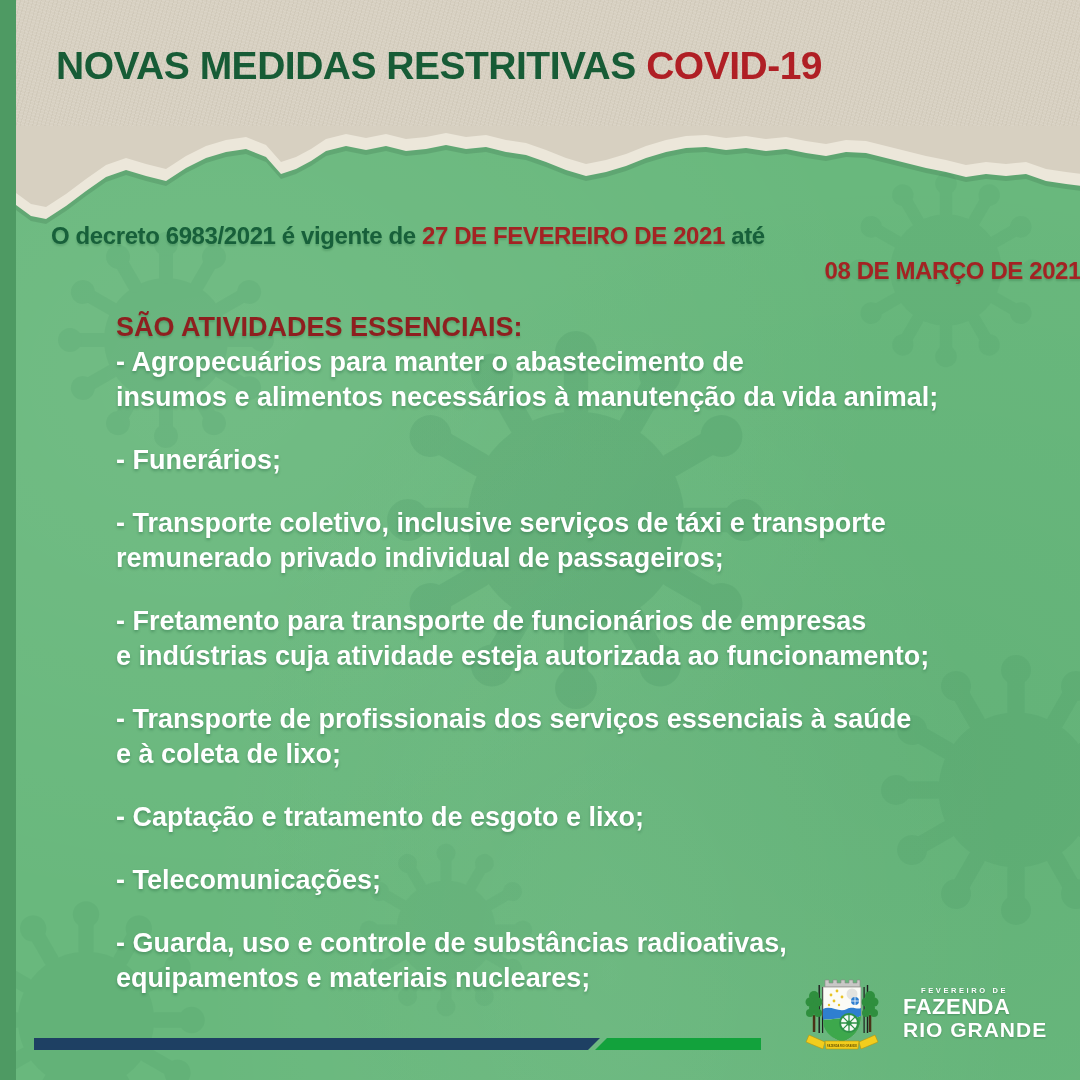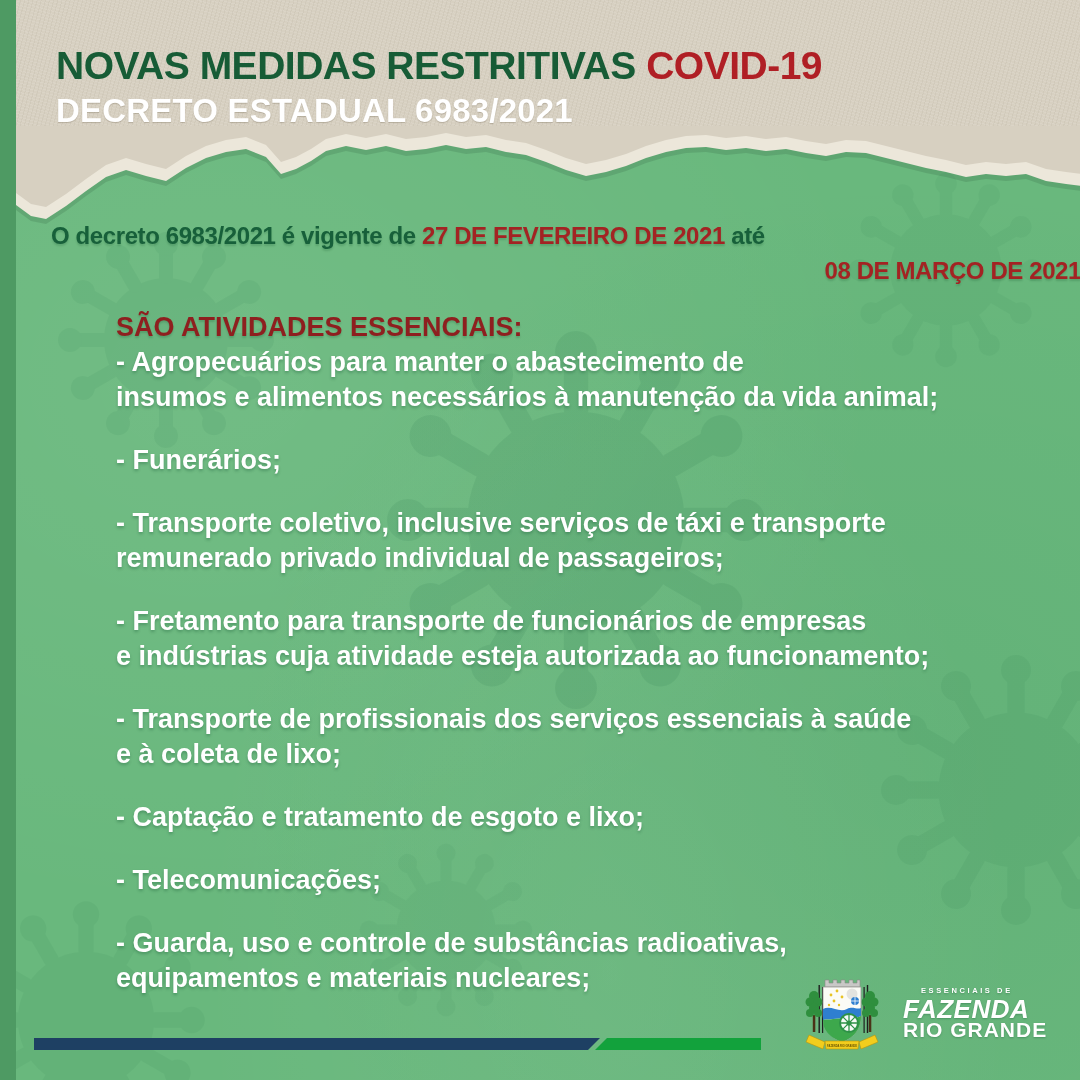--- a/index.html
+++ b/index.html
@@ -28,21 +28,21 @@
   .essentials{position:absolute;left:100px;top:310px;z-index:4;width:990px;}
   .essentials h2{margin:0;font-size:27px;line-height:35px;font-weight:bold;
                  color:var(--heading-maroon,#8e1f1f);text-shadow:0 2px 2px rgba(0,60,30,.18);}
   .essentials p.item{margin:28px 0 0 0;font-size:27px;line-height:35px;font-weight:bold;
                  color:var(--text-white,#ffffff);white-space:pre-line;
                  text-shadow:0 2px 3px rgba(10,70,40,.30);}
   .essentials p.item:first-of-type{margin-top:0;}
   .footer-org{position:absolute;z-index:4;color:var(--text-white,#ffffff);font-weight:bold;
               text-shadow:0 1px 2px rgba(10,70,40,.3);line-height:1;}
   .org-small{left:905px;top:987px;font-size:7.5px;letter-spacing:2.6px;}
-  .org-1{left:887px;top:996px;font-size:26px;letter-spacing:0.5px;font-style:italic;}
+  .org-1{left:887px;top:996px;font-size:22px;letter-spacing:0.5px;}
   .org-2{left:887px;top:1019px;font-size:21px;letter-spacing:1px;}
   svg.crest{position:absolute;left:773px;top:975px;width:106px;height:78px;z-index:4;}
   svg.bar{position:absolute;left:0;top:1036px;width:1080px;height:16px;z-index:4;}
 </style>
 </head>
 <body style="--bg-green: #69b87d; --paper-beige: #d7d0c1; --title-green: #175c36; --accent-red: #b01f25; --body-green: #17603a; --date-red: #a32323; --heading-maroon: #8e1f1f; --text-white: #ffffff; --bar-navy: #1e4063; --bar-green: #12a23c;">
 
 <div class="page">
 
   <svg class="watermarks" viewBox="0 0 1080 1080" aria-hidden="true">
@@ -109,21 +109,20 @@
 
   <svg class="torn" viewBox="0 0 1080 240" aria-hidden="true">
     <path transform="translate(0,5)" fill="rgba(30,60,40,0.15)" d="M0,0 L1080,0 L1080,188 L1065,186 L1050,184 L1030,181 L1010,174 L990,176 L970,174 L950,177 L930,172 L910,168 L890,163 L870,158 L850,153 L830,152 L810,156 L790,153 L770,149 L750,151 L730,148 L710,150 L690,147 L670,148 L650,152 L630,158 L610,166 L590,172 L570,176 L550,170 L530,162 L510,155 L490,152 L470,147 L450,149 L430,145 L410,149 L390,151 L370,146 L350,150 L330,146 L310,151 L295,161 L280,169 L265,174 L250,157 L230,149 L210,152 L190,158 L170,168 L150,181 L130,176 L110,170 L90,177 L70,191 L50,206 L30,219 L15,216 L0,205 Z"></path>
     <path fill="#ece7da" d="M0,0 L1080,0 L1080,188 L1065,186 L1050,184 L1030,181 L1010,174 L990,176 L970,174 L950,177 L930,172 L910,168 L890,163 L870,158 L850,153 L830,152 L810,156 L790,153 L770,149 L750,151 L730,148 L710,150 L690,147 L670,148 L650,152 L630,158 L610,166 L590,172 L570,176 L550,170 L530,162 L510,155 L490,152 L470,147 L450,149 L430,145 L410,149 L390,151 L370,146 L350,150 L330,146 L310,151 L295,161 L280,169 L265,174 L250,157 L230,149 L210,152 L190,158 L170,168 L150,181 L130,176 L110,170 L90,177 L70,191 L50,206 L30,219 L15,216 L0,205 Z"></path>
     <path fill="#d7d0c1" d="M0,0 L1080,0 L1080,176 L1065,174 L1050,172 L1030,169 L1010,162 L990,164 L970,162 L950,165 L930,160 L910,156 L890,151 L870,146 L850,141 L830,140 L810,144 L790,141 L770,137 L750,139 L730,136 L710,138 L690,135 L670,136 L650,140 L630,146 L610,154 L590,160 L570,164 L550,158 L530,150 L510,143 L490,140 L470,135 L450,137 L430,133 L410,137 L390,139 L370,134 L350,138 L330,134 L310,139 L295,149 L280,157 L265,162 L250,145 L230,137 L210,140 L190,146 L170,156 L150,169 L130,164 L110,158 L90,165 L70,179 L50,194 L30,207 L15,204 L0,193 Z"></path>
   </svg>
   <div class="paper-texture"></div>
 
   <header class="header">
     <h1><span class="t-green">NOVAS MEDIDAS RESTRITIVAS </span><span class="t-red">COVID-19</span></h1>
-    <div class="subtitle">DECRETO ESTADUAL 6983/2021</div>
   </header>
 
   <p class="validity"><span class="v-green">O decreto 6983/2021 é vigente de </span><span class="v-red">27 DE FEVEREIRO DE 2021</span><span class="v-green"> até</span><span class="v-red v-block">08 DE MARÇO DE 2021</span></p>
 
   <section class="essentials">
     <h2>SÃO ATIVIDADES ESSENCIAIS:</h2>
     <div>
         <p class="item">- Agropecuários para manter o abastecimento de
 insumos e alimentos necessários à manutenção da vida animal;</p>
         <p class="item">- Funerários;</p>
@@ -196,21 +195,21 @@
     </g>
 
     <g>
       <path d="M20,60 L36,67 L34,74 L17,67 Z" fill="#f2cd1d" stroke="#b8930a" stroke-width="0.6"></path>
       <path d="M86,60 L70,67 L72,74 L89,67 Z" fill="#f2cd1d" stroke="#b8930a" stroke-width="0.6"></path>
       <path d="M36,66 L70,66 L69,74 L37,74 Z" fill="#f2cd1d" stroke="#b8930a" stroke-width="0.6"></path>
       <text x="53" y="71.8" font-size="3.2" text-anchor="middle" fill="#6b5500" font-weight="bold" textLength="30" lengthAdjust="spacingAndGlyphs">FAZENDA RIO GRANDE</text>
     </g>
   </svg>
 
-  <div class="footer-org org-small">ESSENCIAIS DE</div>
+  <div class="footer-org org-small">FEVEREIRO DE</div>
   <div class="footer-org org-1">FAZENDA</div>
   <div class="footer-org org-2">RIO GRANDE</div>
 
   <svg class="bar" viewBox="0 0 1080 16" aria-hidden="true">
     <polygon points="18,2 584,2 572,14 18,14" fill="#1e4063"></polygon>
     <polygon points="591,2 745,2 745,14 579,14" fill="#12a23c"></polygon>
   </svg>
 
 </div>
 

